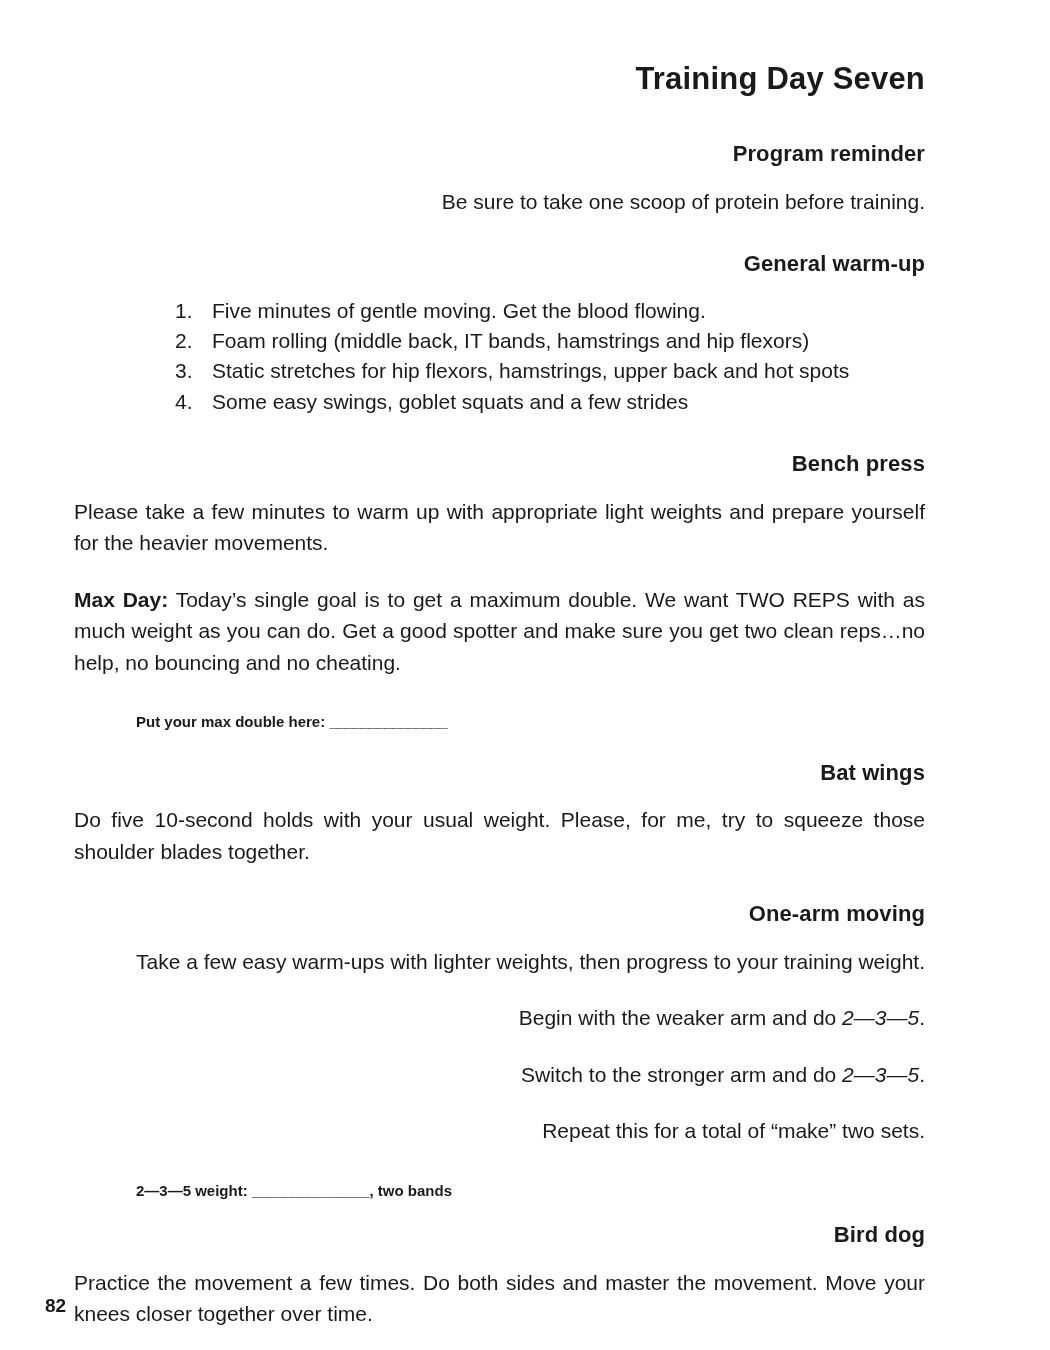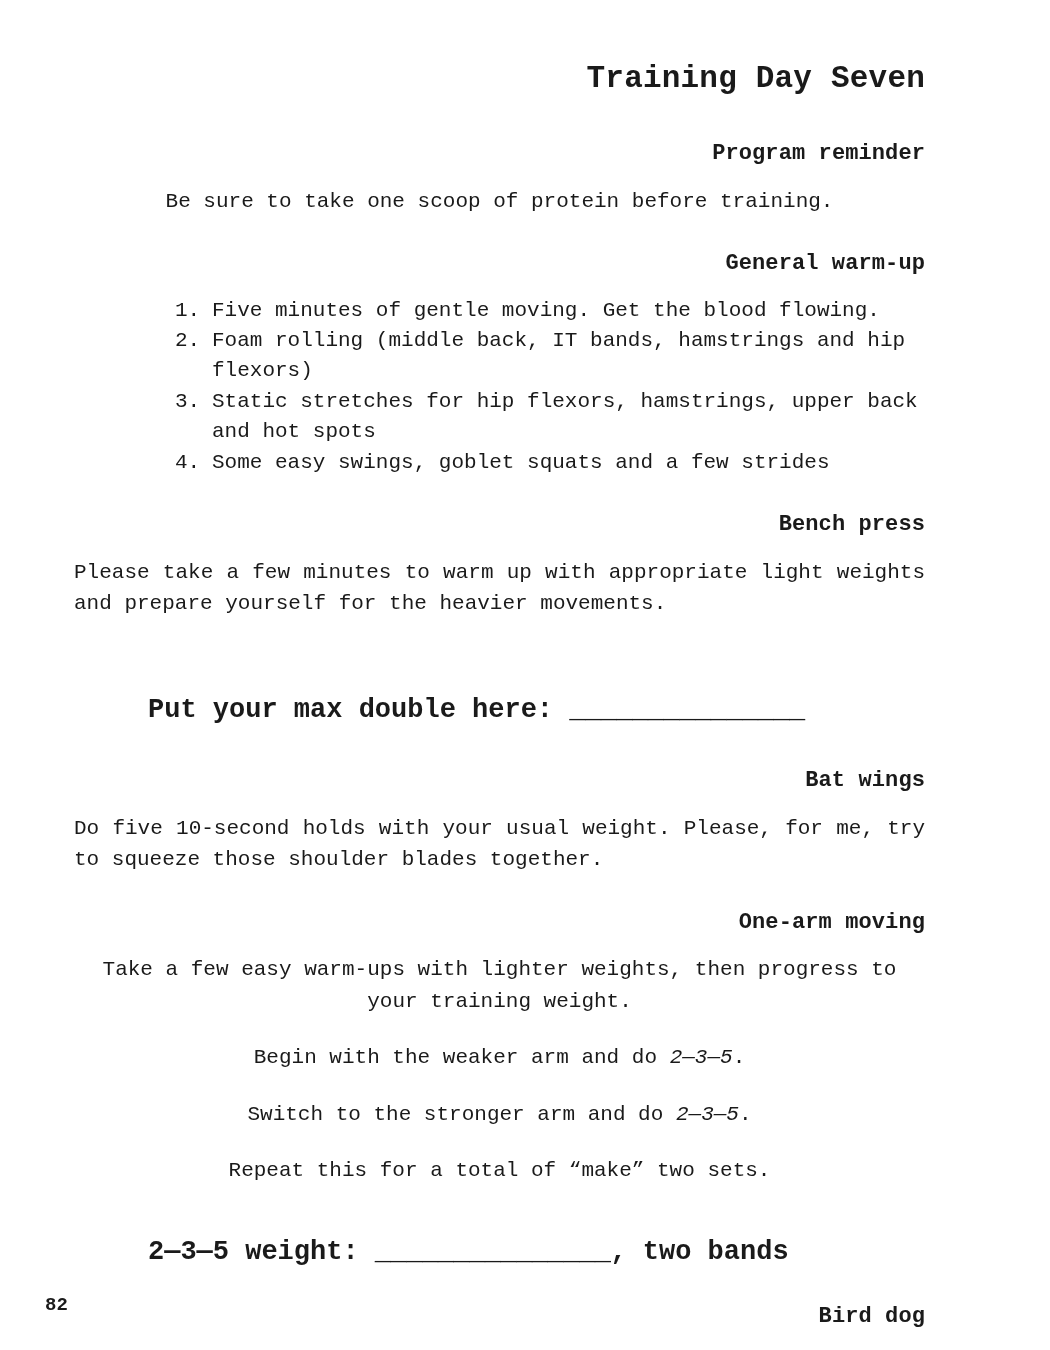--- a/index.html
+++ b/index.html
@@ -5,21 +5,21 @@
   html, body {
     margin: 0;
     padding: 0;
     background: #ffffff;
   }
   .page {
     position: relative;
     width: 1050px;
     height: 1350px;
     background: #ffffff;
-    font-family: Liberation Mono, monospace;
+    font-family: Liberation Sans, sans-serif;
     color: #1a1a1a;
     overflow: hidden;
     box-sizing: border-box;
   }
 
   
   .page-title {
     position: absolute;
     top: 62px;
     left: 74px;
@@ -51,21 +51,21 @@
   .gap-after-heading { height: 18px; }
 
   p.body-text {
     margin: 0;
     font-size: 21px;
     line-height: 1.5;
     text-align: justify;
     text-justify: inter-word;
     hyphens: none;
   }
-  p.body-text.left { text-align: center; }
+  p.body-text.left { text-align: right; }
 
   .sp-lg { height: 33px; }
   .sp-md { height: 25px; }
   .sp-sm { height: 19px; }
 
   
   ol.numbered-list {
     margin: 0;
     padding: 0 0 0 101px;
     list-style: none;
@@ -80,23 +80,23 @@
   ol.numbered-list li .num {
     position: absolute;
     left: 0;
     top: 0;
     width: 30px;
     text-align: left;
   }
 
   
   p.fill-line {
-    margin: 12px;
+    margin: 0;
     padding-left: 62px;
-    font-size: 27px;
+    font-size: 15px;
     font-weight: bold;
     line-height: 1.5;
     white-space: nowrap;
   }
   .blank {
     letter-spacing: -0.5px;
   }
 
   em.reps { font-style: italic; }
   strong.lead { font-weight: bold; }
@@ -144,20 +144,21 @@
     </ol>
 
     <div class="sp-lg"></div>
 
     <h2 class="section-heading">Bench press</h2>
     <div class="gap-after-heading"></div>
     <p class="body-text">Please take a few minutes to warm up with appropriate light weights and prepare yourself for the heavier movements.</p>
 
     <div class="sp-md"></div>
 
+    <p class="body-text"><strong class="lead">Max Day:</strong><span> Today’s single goal is to get a maximum double. We want TWO REPS with as much weight as you can do. Get a good spotter and make sure you get two clean reps…no help, no bouncing and no cheating.</span></p>
 
     <div class="sp-lg"></div>
 
     <p class="fill-line"><span>Put your max double here:</span>&nbsp;<span class="blank">_______________</span></p>
 
     <div class="sp-md"></div>
 
     <h2 class="section-heading">Bat wings</h2>
     <div class="gap-after-heading"></div>
     <p class="body-text">Do five 10-second holds with your usual weight. Please, for me, try to squeeze those shoulder blades together.</p>
@@ -181,18 +182,19 @@
     <p class="body-text left">Repeat this for a total of “make” two sets.</p>
 
     <div class="sp-lg"></div>
 
     <p class="fill-line"><span>2—3—5 weight:</span>&nbsp;<span class="blank">_______________</span><span>, two bands</span></p>
 
     <div class="sp-sm"></div>
 
     <h2 class="section-heading">Bird dog</h2>
     <div class="gap-after-heading"></div>
+    <p class="body-text">Practice the movement a few times. Do both sides and master the movement. Move your knees closer together over time.</p>
 
   </div>
 
   <div class="folio">82</div>
 
 </div>
 
 </body></html>

